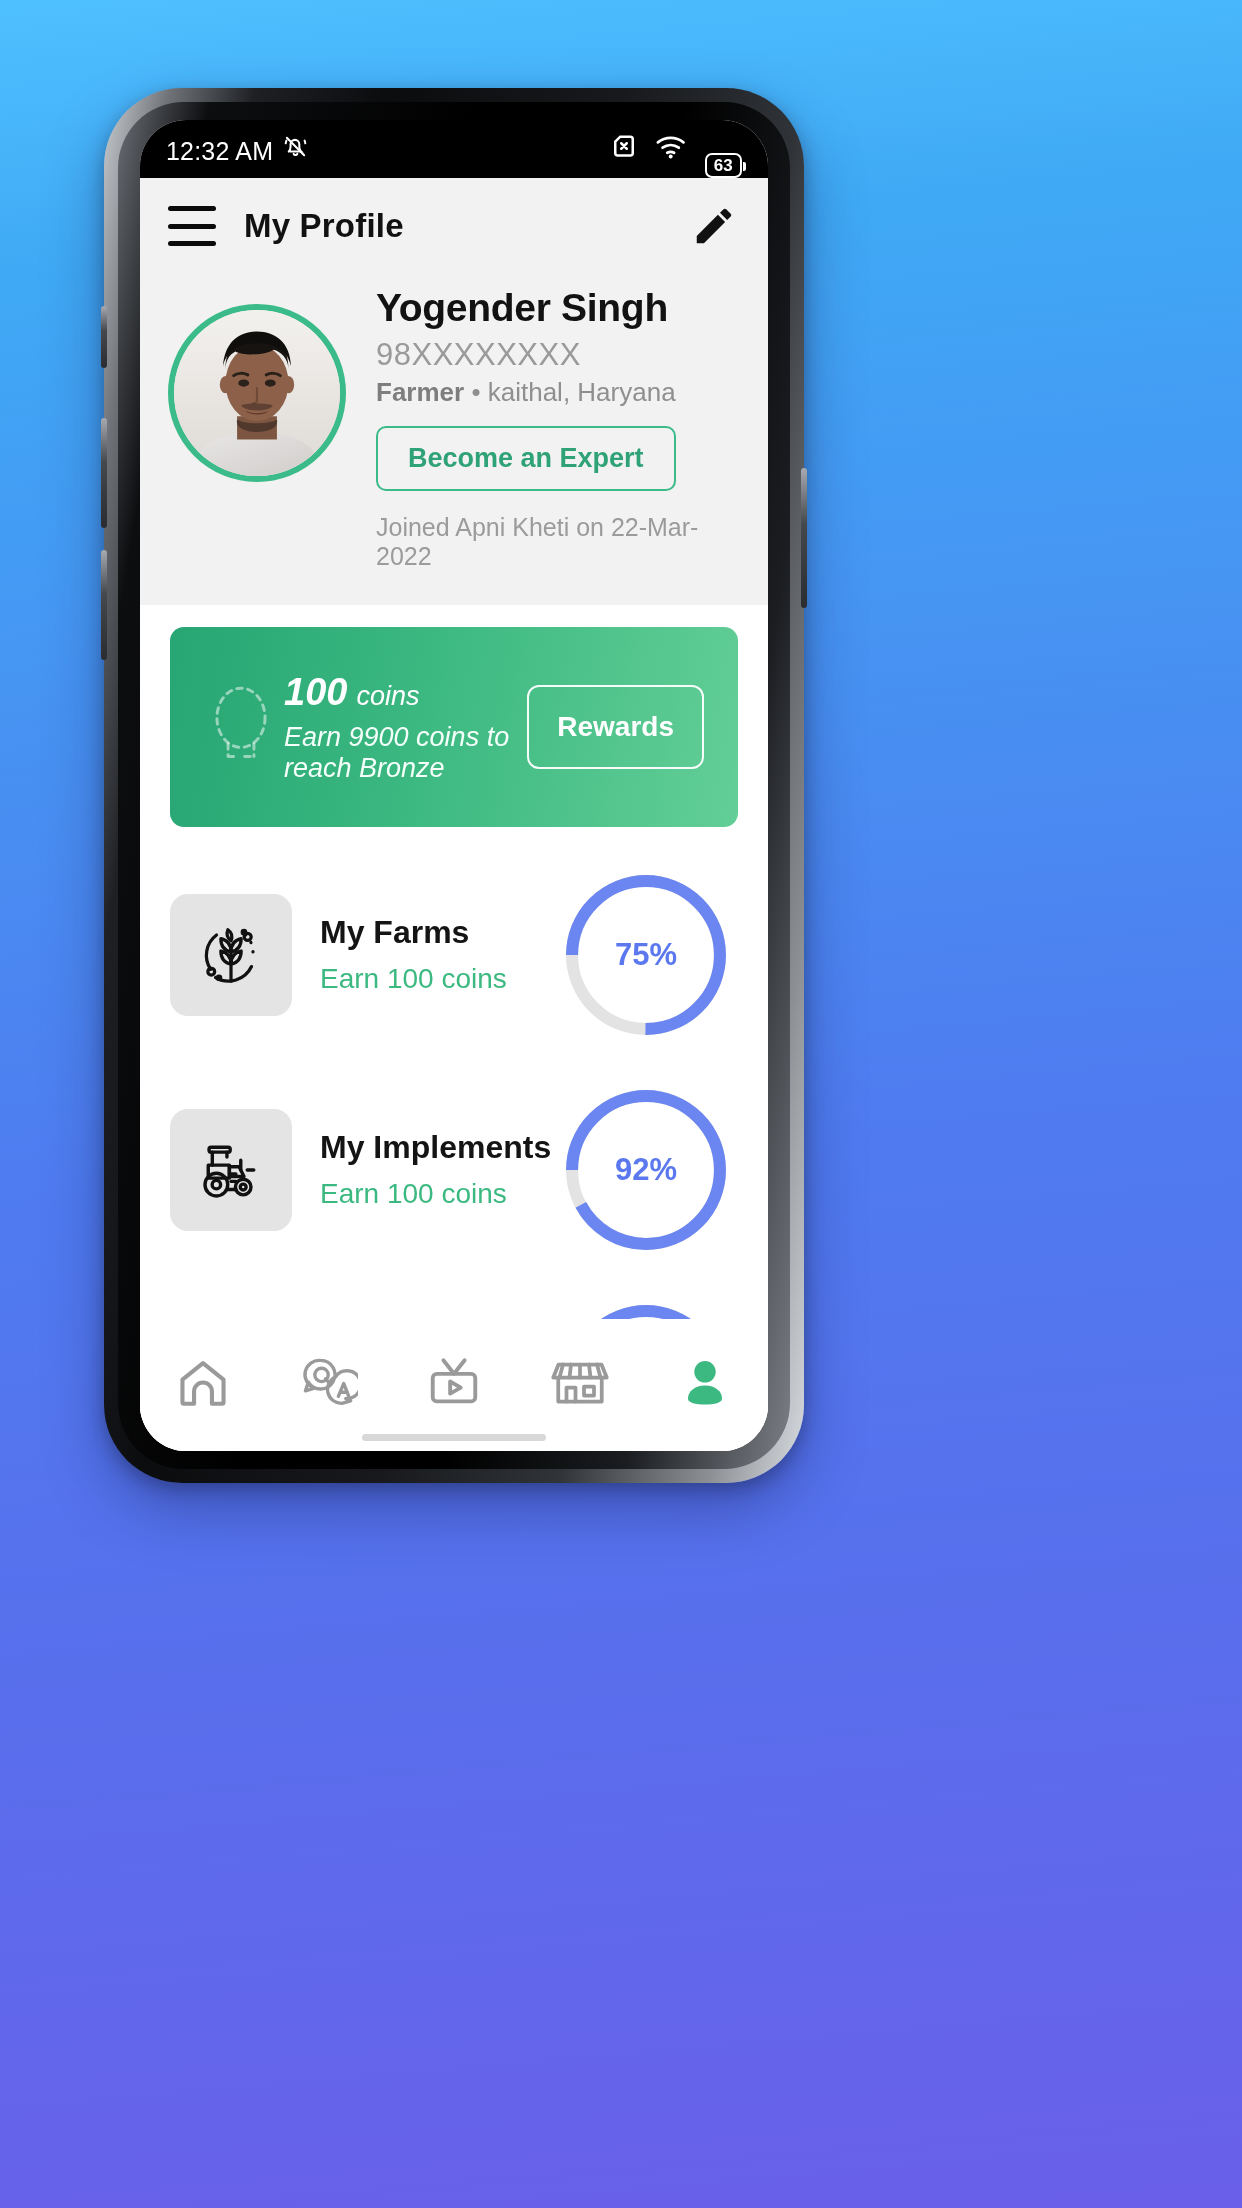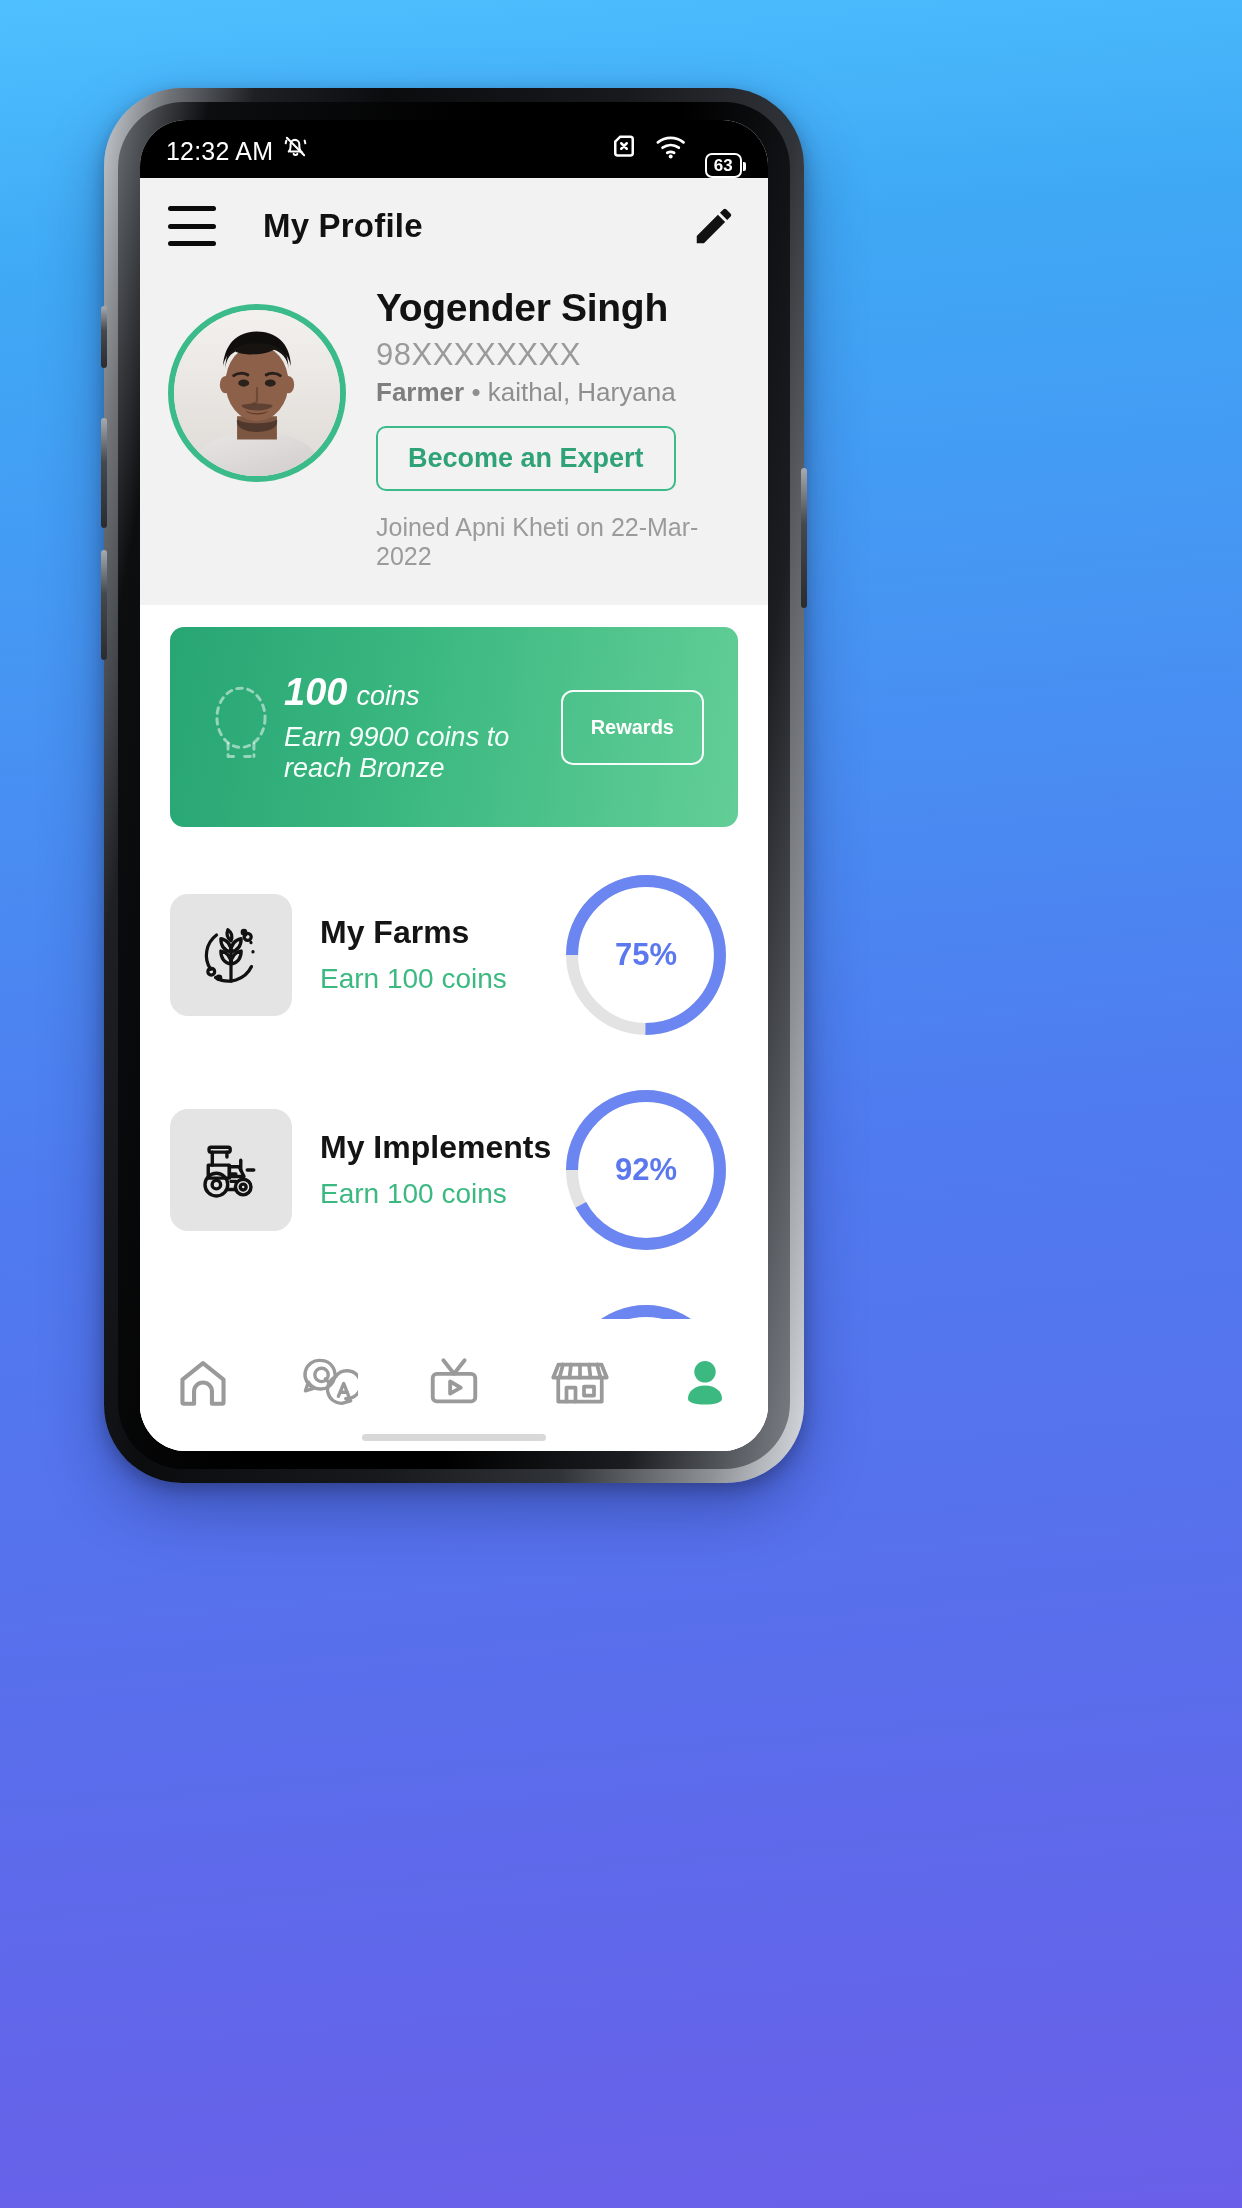--- a/index.html
+++ b/index.html
@@ -55,21 +55,20 @@
     content:""; position:absolute; right:-6px; top:7px; width:3.5px; height:9px;
     background:#fff; border-radius:0 2px 2px 0;
   }
 
   
   #app-bar {
     background: #F2F2F2;
     height: 96px;
     display: flex; align-items: center;
     padding: 0 28px;
-    gap: 19px;
   }
   #hamburger-button { width: 48px; height: 40px; display:flex; flex-direction:column; justify-content:space-between; cursor:pointer; }
   #hamburger-button i { display:block; height:5px; background:#0b0b0b; border-radius:3px; }
   #app-bar-title { font-size: 33px; font-weight: 700; color: #111; margin-left: 28px; letter-spacing: .2px; }
   #edit-button { margin-left:auto; width: 52px; height: 52px; display:flex; align-items:center; justify-content:center; cursor:pointer; }
 
   
   #profile-card {
     background: #F2F2F2;
     padding: 4px 28px 34px 28px;
@@ -102,21 +101,21 @@
     display:flex; align-items:center; padding: 0 34px; cursor:pointer;
   }
   #coin-badge-icon { width: 74px; height: 90px; flex:0 0 auto; }
   #coins-texts { margin-left: 6px; flex: 1 1 auto; color:#fff;font-style:italic; }
   #coins-amount-row { display:flex; align-items:baseline; gap: 9px; }
   #coins-amount { font-size: 38px; font-weight: 700; }
   #coins-unit { font-size: 27px; font-weight: 400; }
   #coins-subtitle { font-size: 27px; margin-top: 8px; color:#f4fffa; }
   #rewards-button {
     border: 2.5px solid rgba(255,255,255,.95); border-radius: 12px;
-    color:#fff; font-size: 20px; font-weight:700;
+    color:#fff; font-size: 28px; font-weight:700;
     padding: 24px 28px; background: transparent; cursor:pointer; flex:0 0 auto;
   }
 
   
   #task-list { background:#fff; padding: 20px 30px 0 30px; }
   .task-row {
     display:flex; align-items:center; height: 215px; cursor:pointer;
   }
   .task-icon-tile {
     width: 122px; height: 122px; border-radius: 18px; background:#E4E4E4;

